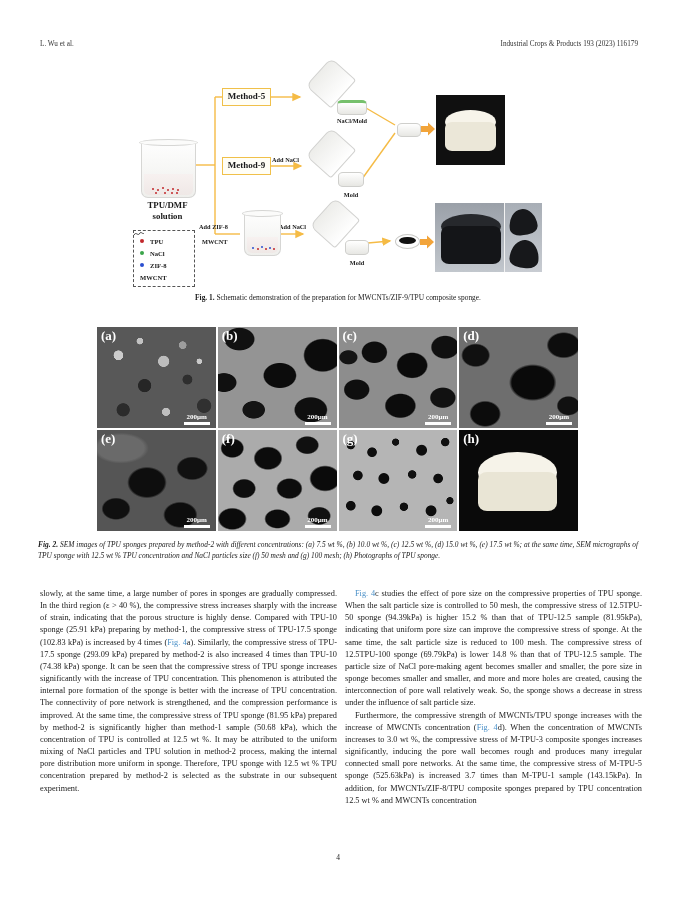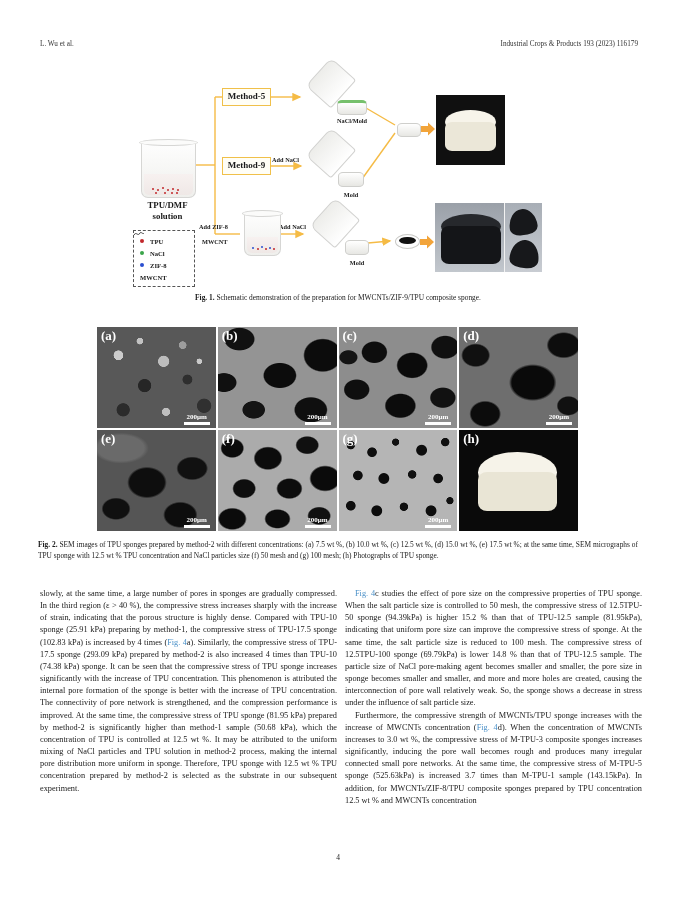--- a/index.html
+++ b/index.html
@@ -39,21 +39,21 @@
   .photo-black{background:#101010;}
   .sp-top{position:absolute;border-radius:50%;}
   .sp-body{position:absolute;}
   .bsp{position:absolute;background:linear-gradient(#9aa0a8,#c2c7cd);}
   .bsp-right{position:absolute;right:0;top:0;width:35%;height:100%;background:linear-gradient(#a8aeb6,#c8ccd2);border-left:1px solid #f2f2f2;}
   .chunk{position:absolute;background:#17181b;}
 
   .caption{font-size:7.4px;line-height:1.5;color:#1a1a1a;}
   .caption .seg-bold{font-weight:bold;margin-top:20px;}
   .cap-center{text-align:center;}
-  .cap-just{text-align:justify;}
+  .cap-just{text-align:justify;font-style:italic;}
 
   
   .sem-grid{position:absolute;left:97px;top:327px;width:481px;display:grid;
             grid-template-columns:repeat(4,1fr);grid-auto-rows:101px;gap:2px;background:#fff;}
   .sem{position:relative;overflow:hidden;}
   .sem-label{position:absolute;top:1px;left:4px;color:#fff;font-weight:bold;font-size:13px;font-family:"Liberation Serif",serif;}
   .sem-scale{position:absolute;right:6px;bottom:3px;color:#fff;font-size:7px;font-weight:bold;text-align:center;}
   .sem-scale:not(:empty)::after{content:"";display:block;width:26px;height:3px;background:#fff;margin:1px auto 0;}
   .sem-a{background-color:#585858;background-image:
     radial-gradient(circle 9px at 18% 28%,#cccccc 52%,transparent 56%),

